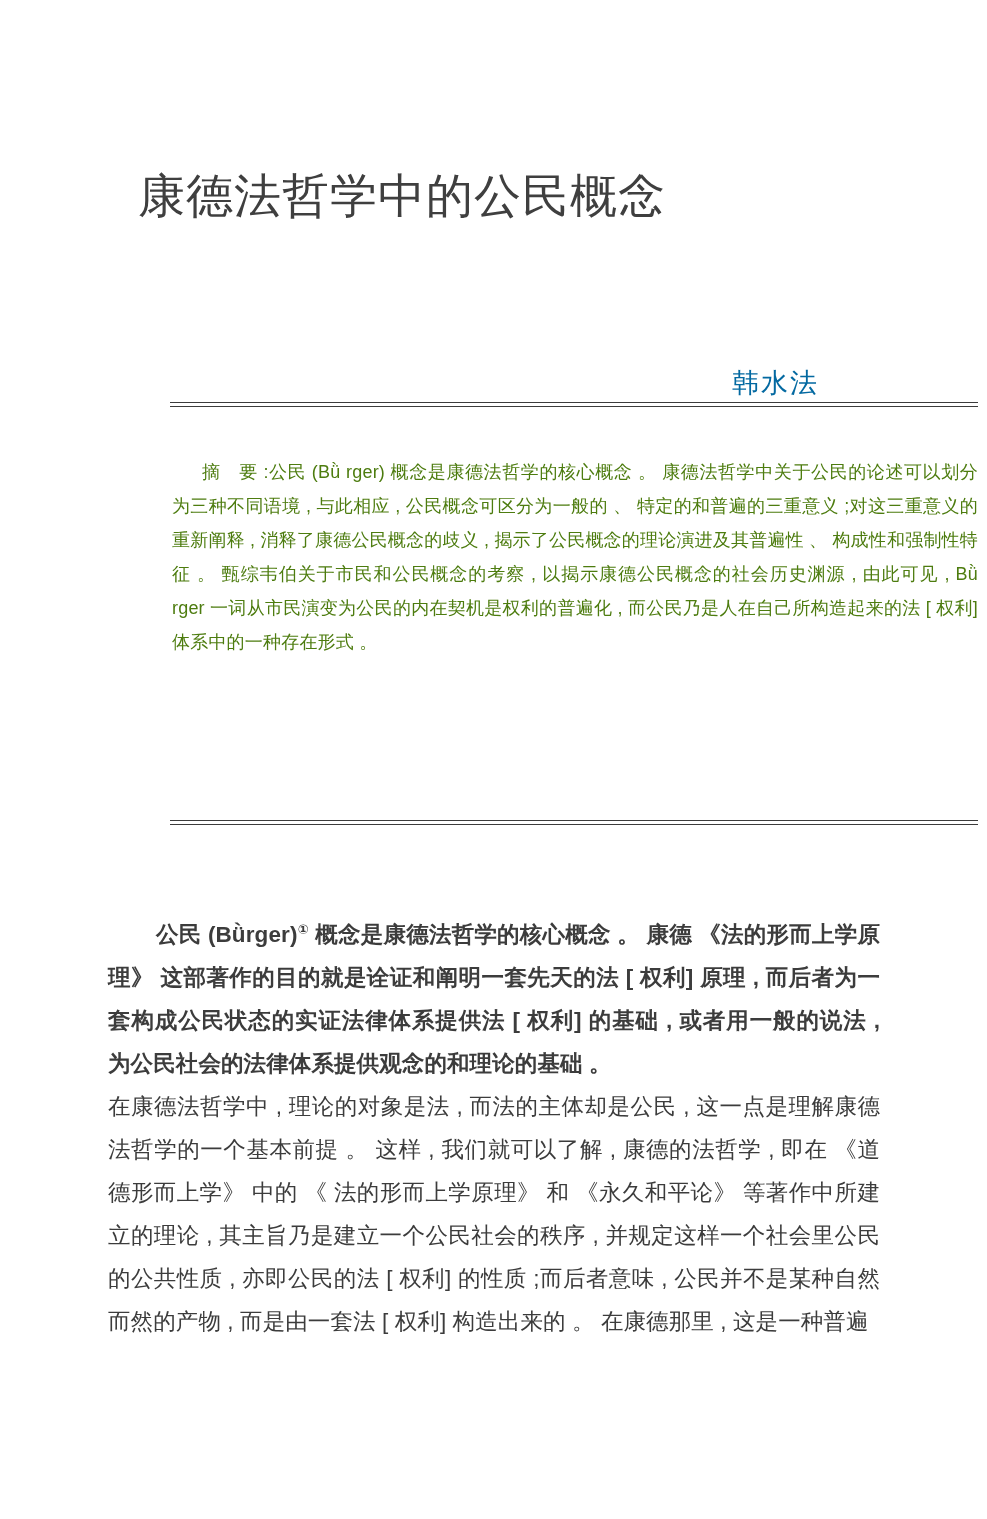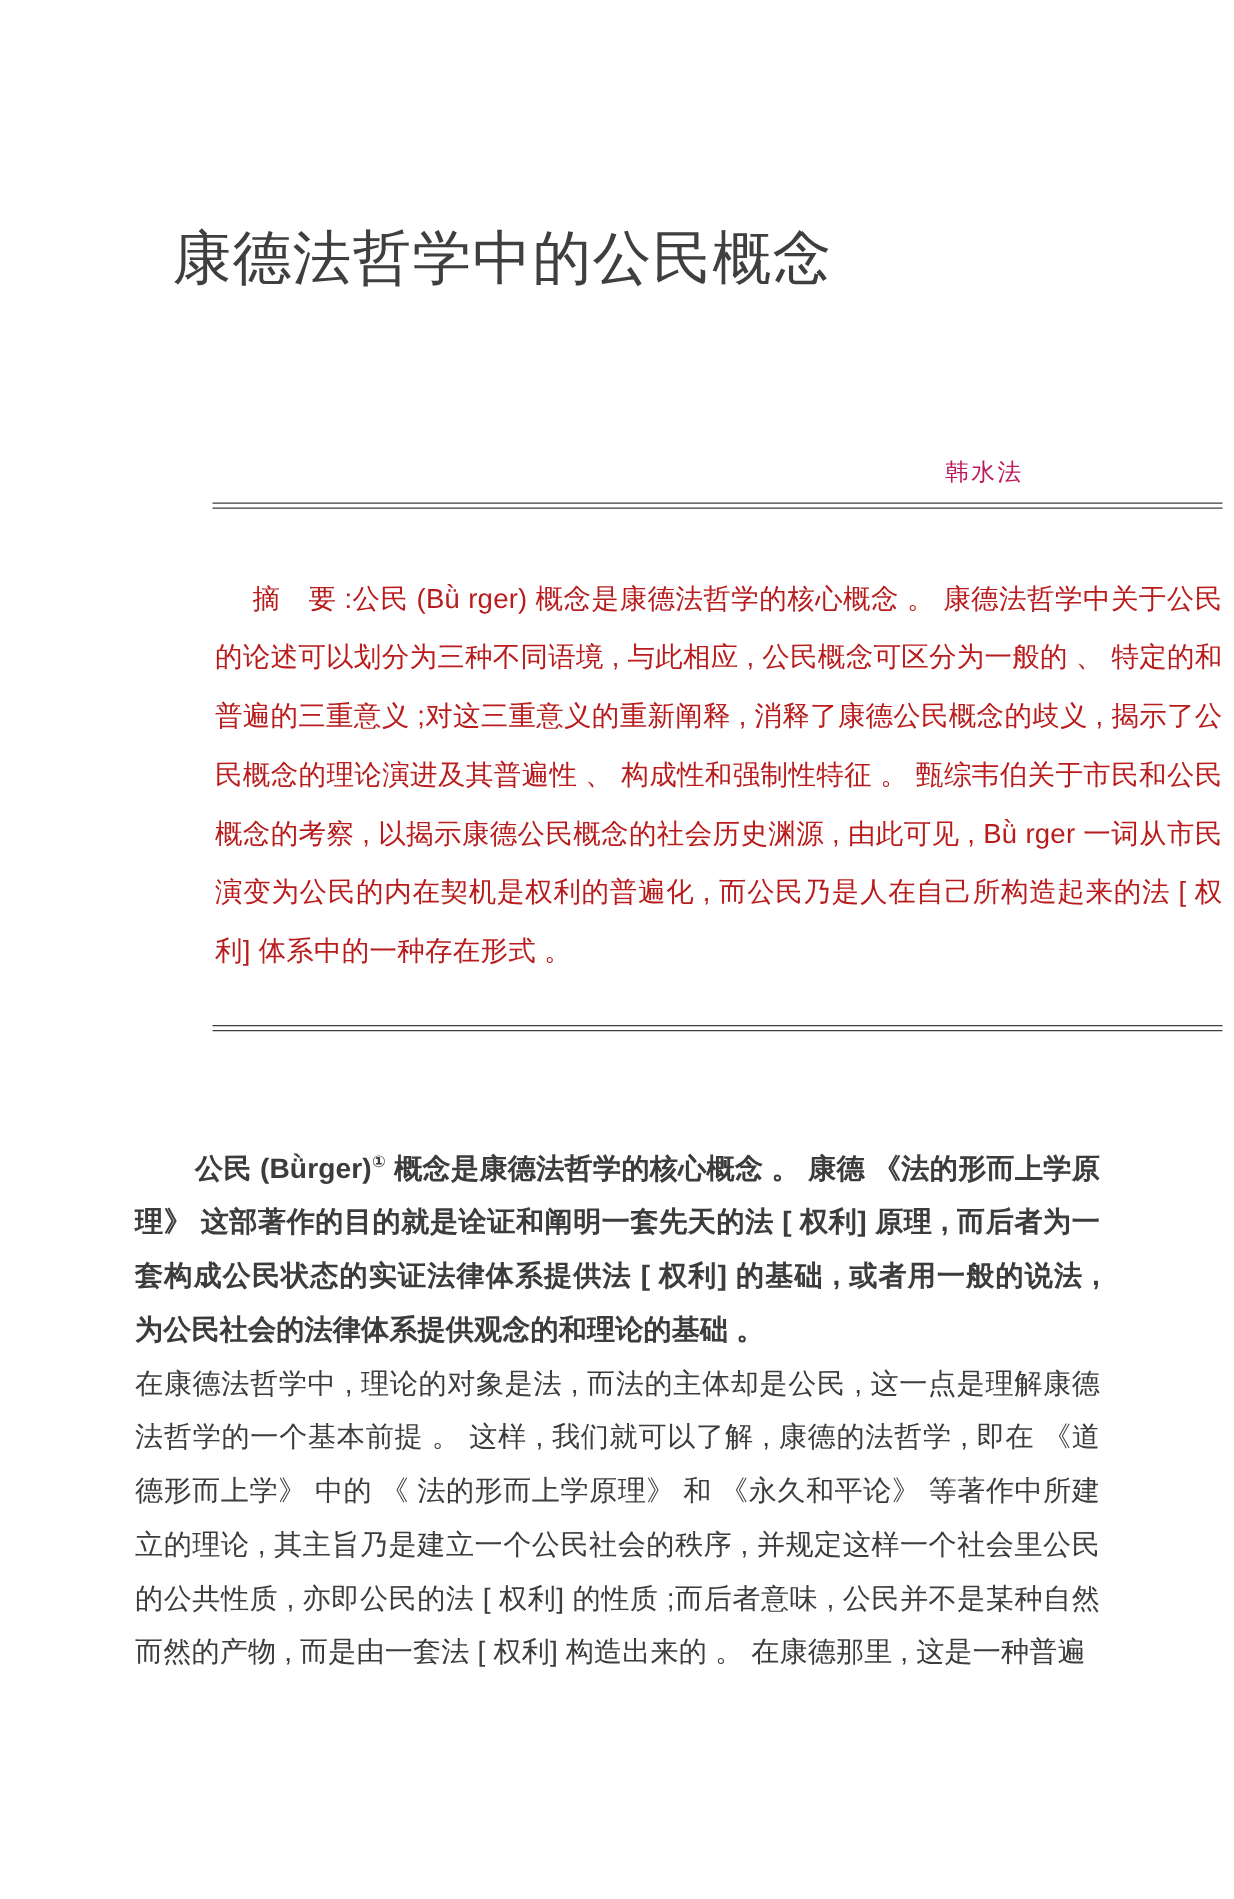--- a/index.html
+++ b/index.html
@@ -19,38 +19,38 @@
   .page {
     position: absolute;
     inset: 0;
     background: #ffffff;
   }
 
   
   .article-title {
     position: absolute;
     left: 138px;
-    top: 146px;
+    top: 136px;
     width: 760px;
     font-size: 47px;
     line-height: 1.25;
     letter-spacing: 1px;
     color: #3f3f3f;
     font-weight: 400;
     white-space: nowrap;
   }
 
   
   .author-name {
     position: absolute;
     right: 168px;
     top: 365px;
-    font-size: 19px;
+    font-size: 27px;
     letter-spacing: 2px;
-    color: #be185d;
+    color: #0369a1;
   }
 
   
   .rule-double {
     position: absolute;
     left: 170px;
     width: 808px;
     height: 5px;
     border-top: 1.6px solid #3c3c3c;
     border-bottom: 1.6px solid #3c3c3c;
@@ -60,25 +60,25 @@
   .rule-bottom { top: 820px; }
 
   
   .abstract-block {
     position: absolute;
     left: 172px;
     top: 455px;
     width: 806px;
   }
   .abstract-text {
-    font-size: 22px;
-    line-height: 47px;
+    font-size: 18px;
+    line-height: 34px;
     text-align: justify;
     text-justify: inter-ideograph;
-    color: #b91c1c;
+    color: #4d7c0f;
     letter-spacing: 0.2px;
   }
   .abstract-text .lead {
     padding-left: 30px;
   }
   .keywords-line {
     margin-top: 2px;
     padding-left: 40px;
     font-size: 16.5px;
     line-height: 39px;

